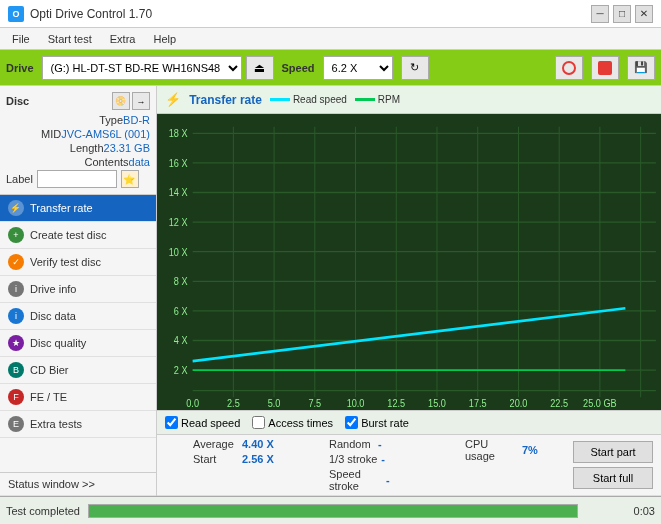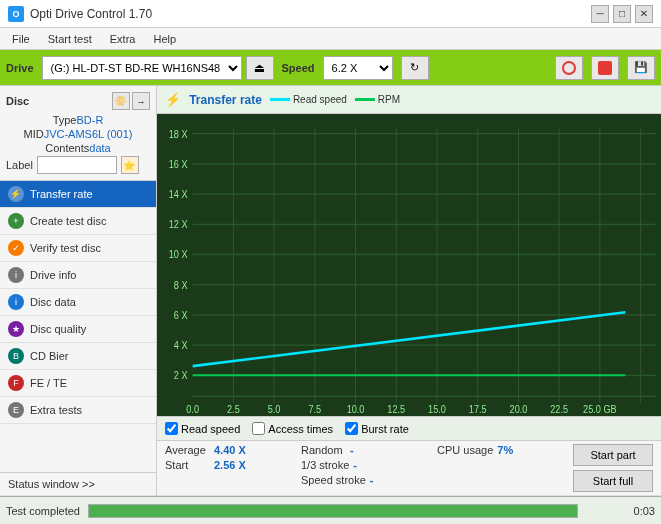--- a/index.html
+++ b/index.html
@@ -171,21 +171,21 @@
       border: 1px solid #aaa;
       background: #e8e8e8;
       cursor: pointer;
       font-size: 9px;
       display: flex;
       align-items: center;
       justify-content: center;
     }
     .disc-row {
       display: flex;
-      justify-content: center;
+      justify-content: flex-end;
       margin-bottom: 2px;
       font-size: 11px;
     }
     .disc-field-label { color: #333; }
     .disc-field-value { color: #1565C0; }
     .disc-label-row {
       display: flex;
       align-items: center;
       gap: 4px;
       margin-top: 2px;
@@ -303,20 +303,21 @@
       display: flex;
       flex-direction: column;
       gap: 3px;
       min-width: 120px;
     }
     .stats-row {
       display: flex;
       align-items: center;
       gap: 4px;
       font-size: 11px;
+      margin-left: 28px;
     }
     .stats-label { color: #333; min-width: 45px; }
     .stats-value { color: #1565C0; font-weight: bold; min-width: 35px; }
     .start-btn {
       width: 80px;
       height: 22px;
       background: #e0e0e0;
       border: 1px solid #aaa;
       cursor: pointer;
       font-size: 11px;
@@ -424,20 +425,24 @@
           <div class="disc-icon-btn">→</div>
         </div>
       </div>
       <div class="disc-row">
         <span class="disc-field-label">Type</span>
         <span class="disc-field-value">BD-R</span>
       </div>
       <div class="disc-row">
         <span class="disc-field-label">MID</span>
         <span class="disc-field-value">JVC-AMS6L (001)</span>
+      </div>
+      <div class="disc-row">
+        <span class="disc-field-label">Length</span>
+        <span class="disc-field-value">23.31 GB</span>
       </div>
       <div class="disc-row">
         <span class="disc-field-label">Contents</span>
         <span class="disc-field-value">data</span>
       </div>
       <div class="disc-label-row">
         <span class="disc-field-label">Label</span>
         <input class="disc-label-input" type="text" style="">
         <div class="disc-label-btn">⭐</div>
       </div>

